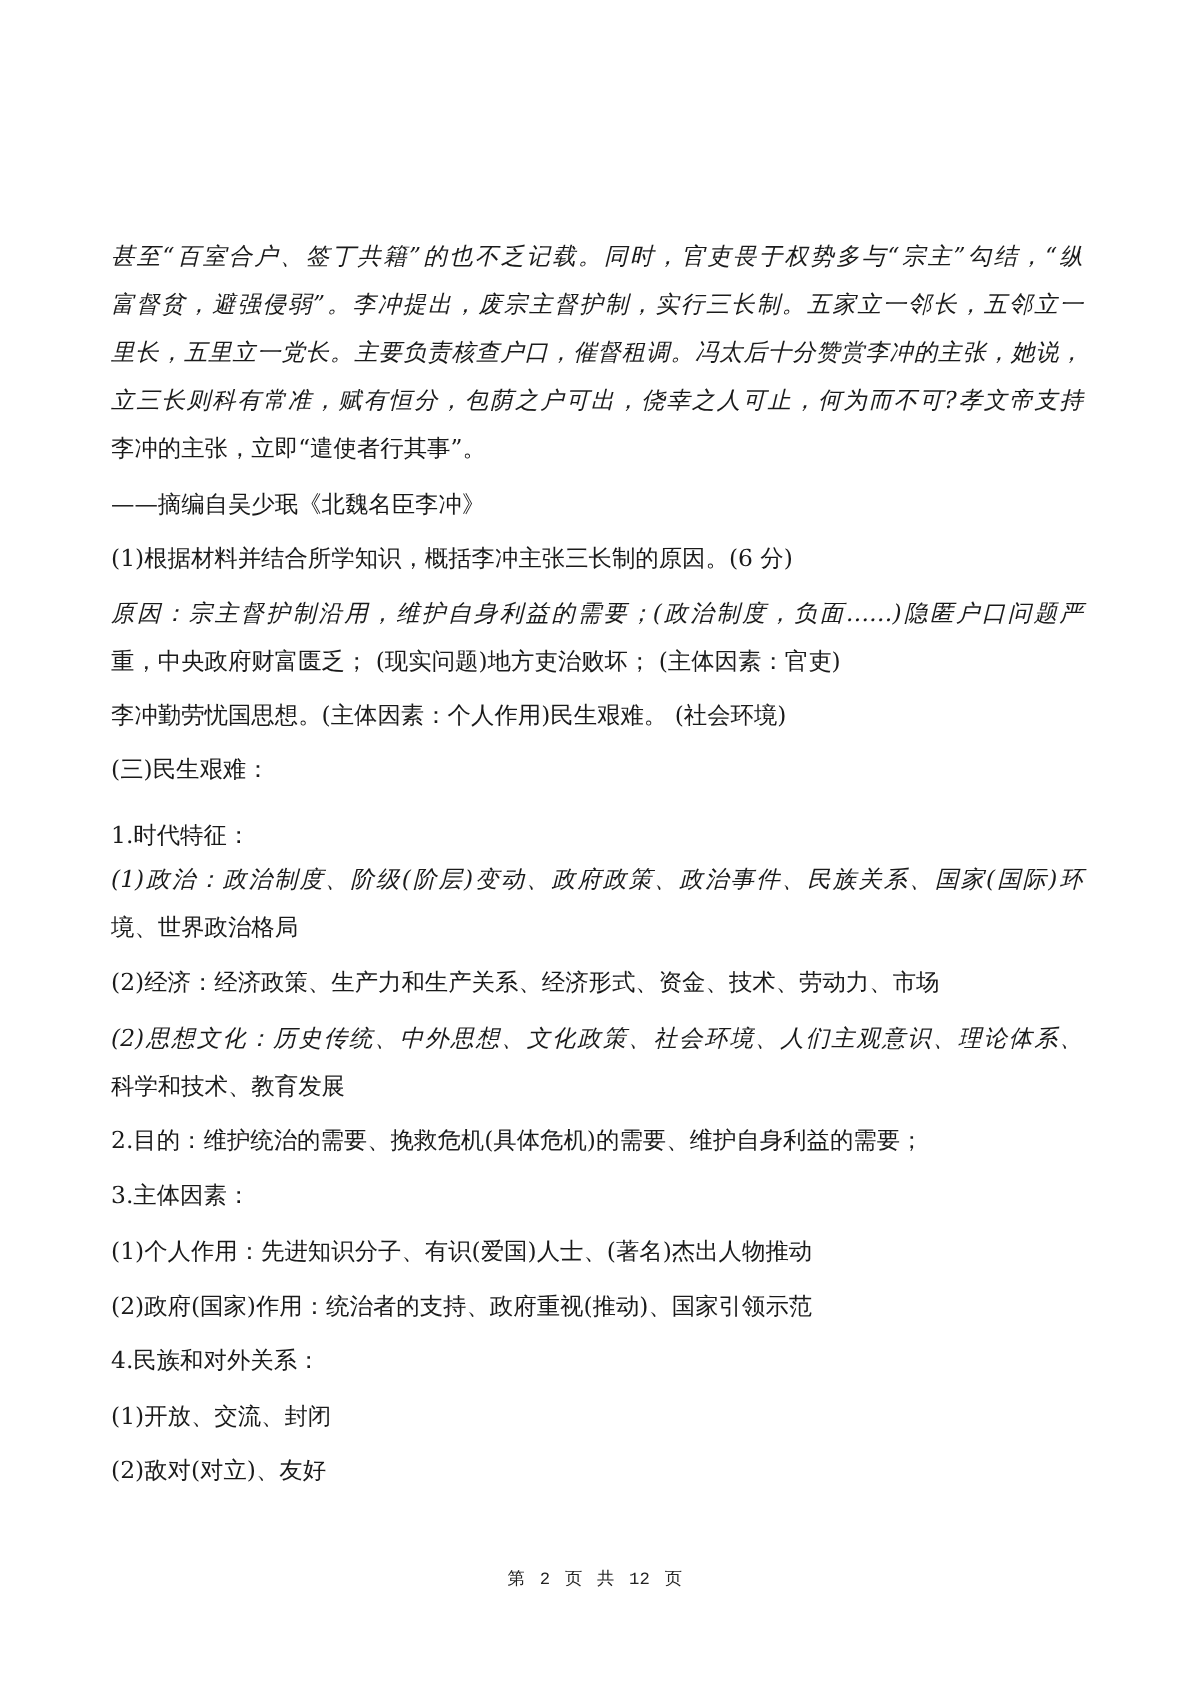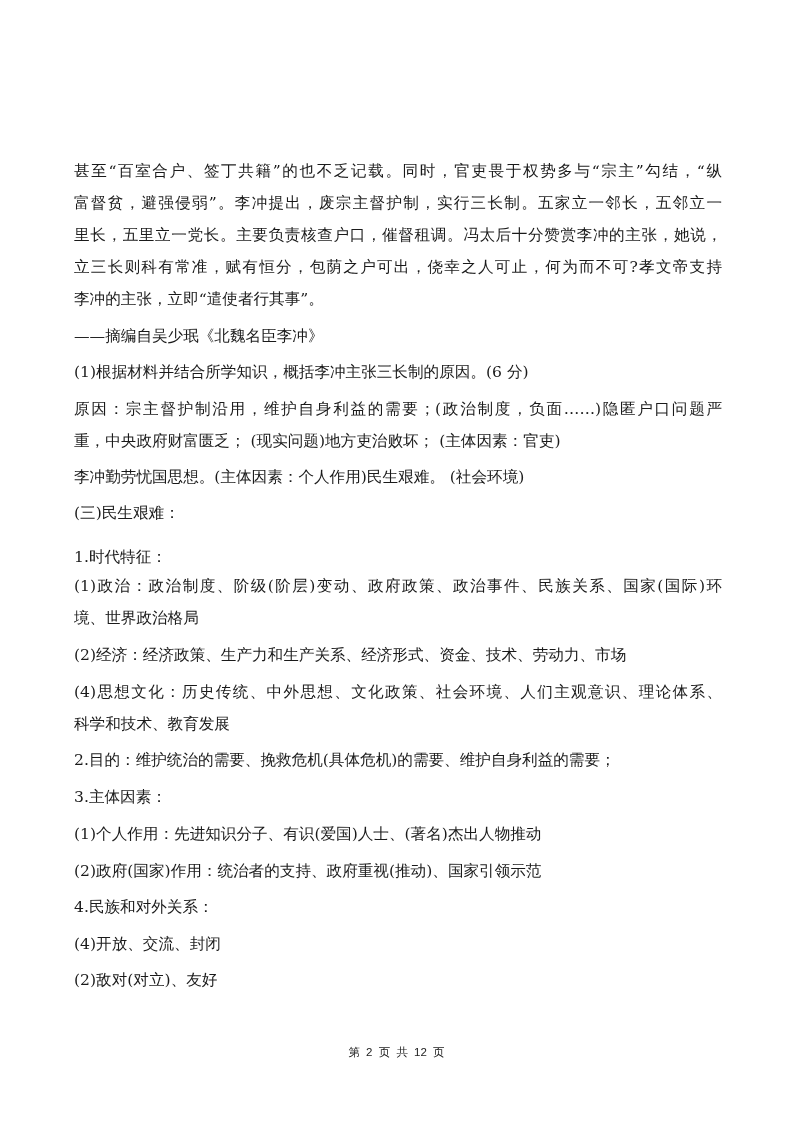--- a/index.html
+++ b/index.html
@@ -1,22 +1,22 @@
 <!DOCTYPE html>
 <html><head>
 <meta charset="utf-8">
 <style>
   html, body { margin: 0; padding: 0; background: #ffffff; }
   body { width: 793px; height: 1122px; position: relative; overflow: hidden;
          font-family: "DejaVu Serif", "Liberation Serif", serif; color: #1a1a1a; }
   .content { position: absolute; left: 74px; top: 0; width: 648px; z-index: 1; }
   .line { position: absolute; left: 0; font-size: 15.6px; line-height: 20px; white-space: nowrap; text-align: center; }
-  .justify { width: 648px; text-align: justify; text-align-last: justify; }
+  .justify { width: 648px; text-align: justify; text-align-last: justify; font-style: italic; }
   .footer { position: absolute; top: 1045px; left: 0; width: 793px; text-align: center;
-            font-family: Liberation Sans, sans-serif; font-size: 11.5px;
+            font-family: Liberation Mono, monospace; font-size: 11.5px;
             color: #222; z-index: 1; word-spacing: 3px; }
 </style>
 </head>
 <body>
 
 <div id="watermarks"></div>
 
 <div class="content" id="main-content">
   <div class="line justify" style="top:161px">甚至“百室合户、签丁共籍”的也不乏记载。同时，官吏畏于权势多与“宗主”勾结，“纵</div>
   <div class="line justify" style="top:193px">富督贫，避强侵弱”。李冲提出，废宗主督护制，实行三长制。五家立一邻长，五邻立一</div>
@@ -30,25 +30,25 @@
   <div class="line justify" style="top:399px">原因：宗主督护制沿用，维护自身利益的需要；(政治制度，负面……)隐匿户口问题严</div>
   <div class="line" style="top:431px">重，中央政府财富匮乏；  (现实问题)地方吏治败坏；    (主体因素：官吏)</div>
   <div class="line" style="top:467px">李冲勤劳忧国思想。(主体因素：个人作用)民生艰难。 (社会环境)</div>
 
   <div class="line" style="top:503px">(三)民生艰难：</div>
 
   <div class="line" style="top:547px">1.时代特征：</div>
   <div class="line justify" style="top:576px">(1)政治：政治制度、阶级(阶层)变动、政府政策、政治事件、民族关系、国家(国际)环</div>
   <div class="line" style="top:608px">境、世界政治格局</div>
   <div class="line" style="top:645px">(2)经济：经济政策、生产力和生产关系、经济形式、资金、技术、劳动力、市场</div>
-  <div class="line justify" style="top:682px">(4)思想文化：历史传统、中外思想、文化政策、社会环境、人们主观意识、理论体系、</div>
+  <div class="line justify" style="top:682px">(2)思想文化：历史传统、中外思想、文化政策、社会环境、人们主观意识、理论体系、</div>
   <div class="line" style="top:714px">科学和技术、教育发展</div>
 
   <div class="line" style="top:750px">2.目的：维护统治的需要、挽救危机(具体危机)的需要、维护自身利益的需要；</div>
   <div class="line" style="top:787px">3.主体因素：</div>
   <div class="line" style="top:824px">(1)个人作用：先进知识分子、有识(爱国)人士、(著名)杰出人物推动</div>
   <div class="line" style="top:861px">(2)政府(国家)作用：统治者的支持、政府重视(推动)、国家引领示范</div>
   <div class="line" style="top:897px">4.民族和对外关系：</div>
-  <div class="line" style="top:934px">(4)开放、交流、封闭</div>
+  <div class="line" style="top:934px">(1)开放、交流、封闭</div>
   <div class="line" style="top:970px">(2)敌对(对立)、友好</div>
 </div>
 
 <div class="footer">第 2 页 共 12 页</div>
 
 </body></html>

